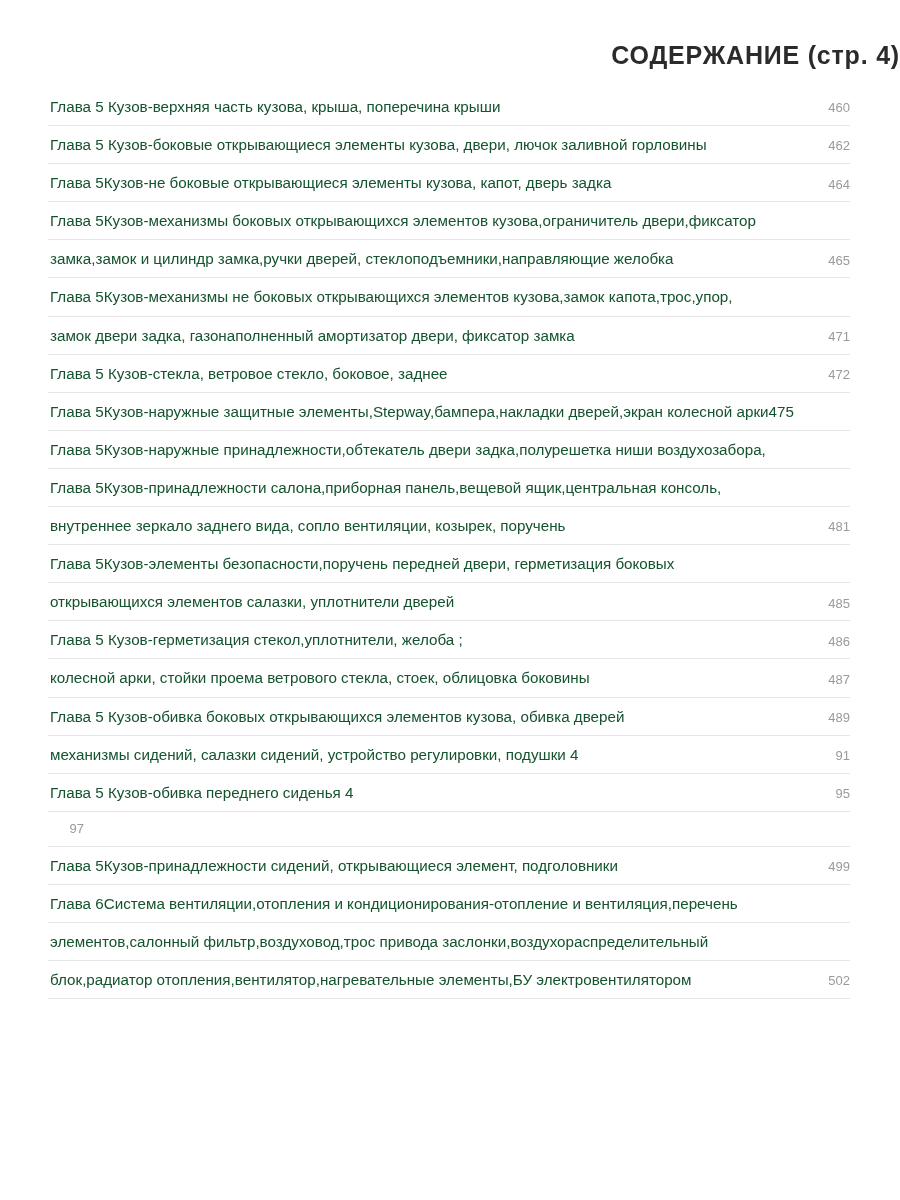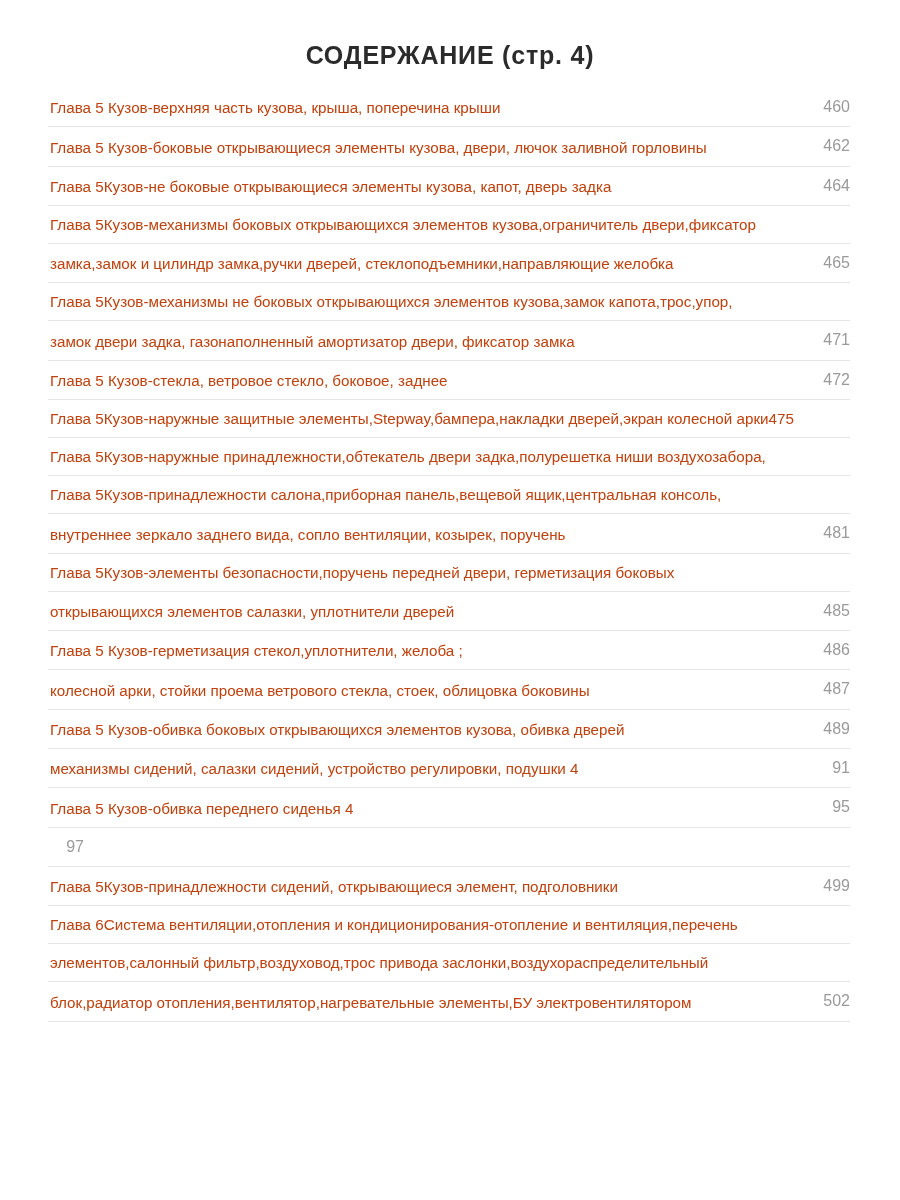--- a/index.html
+++ b/index.html
@@ -17,21 +17,21 @@
     -webkit-font-smoothing: antialiased;
   }
   .page {
     width: 900px;
     height: 1200px;
     position: relative;
     box-sizing: border-box;
     overflow: hidden;
   }
   .doc-title {
-    text-align: center;
+    text-align: right;
     font-size: 25px;
     font-weight: bold;
     letter-spacing: 0.8px;
     color: #2b2b2b;
     padding-top: 40px;
     padding-bottom: 0;
     margin: 0;
     line-height: 1.2;
   }
   .toc {
@@ -51,28 +51,28 @@
     box-sizing: border-box;
     padding: 7px 0 7px 2px;
     min-height: 21px;
   }
   .toc-row:first-child {
     border-top: none;
   }
   .entry-title {
     font-size: 15.2px;
     line-height: 1.52;
-    color: #c2410c;
+    color: #14532d;
     flex: 1 1 auto;
     padding-right: 14px;
     word-break: break-word;
     white-space: pre-wrap;
   }
   .entry-page {
-    font-size: 16px;
+    font-size: 13px;
     line-height: 1.52;
     color: #9a9a9a;
     flex: 0 0 auto;
     min-width: 34px;
     text-align: right;
     align-self: flex-end;
   }
   .entry-page.empty {
     color: transparent;
   }

